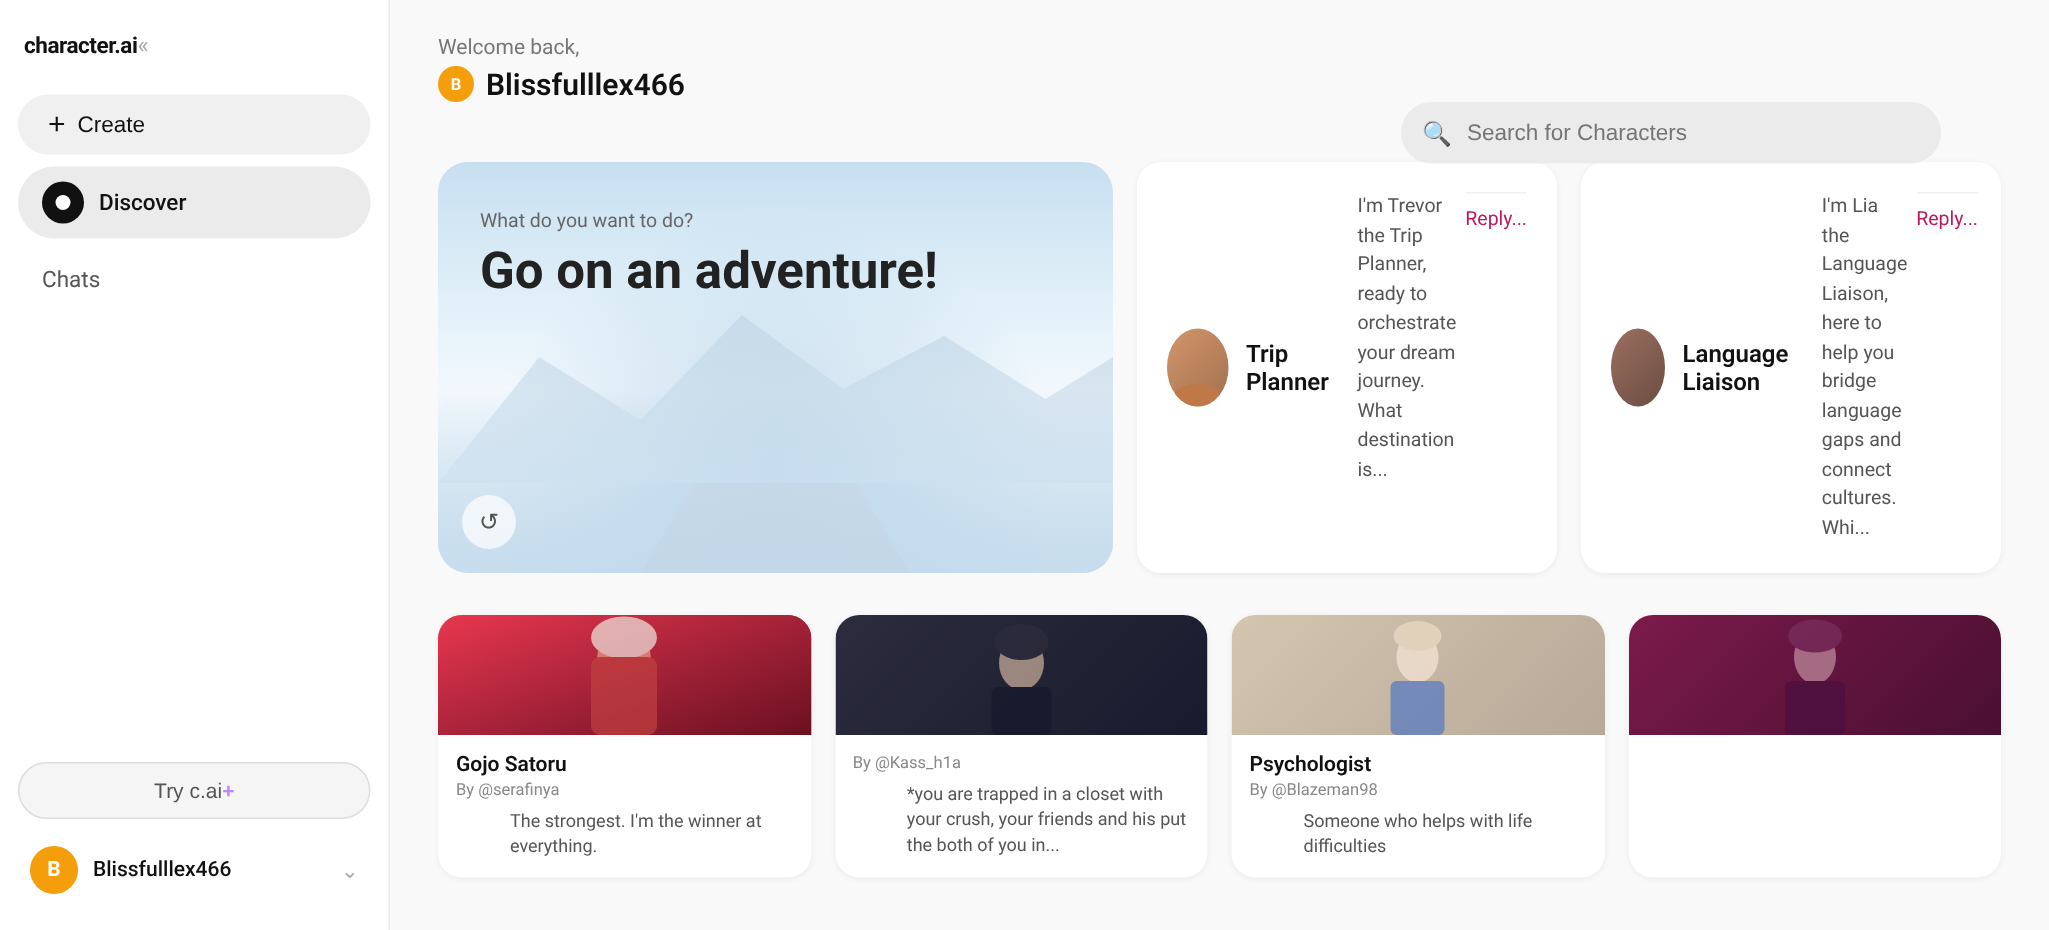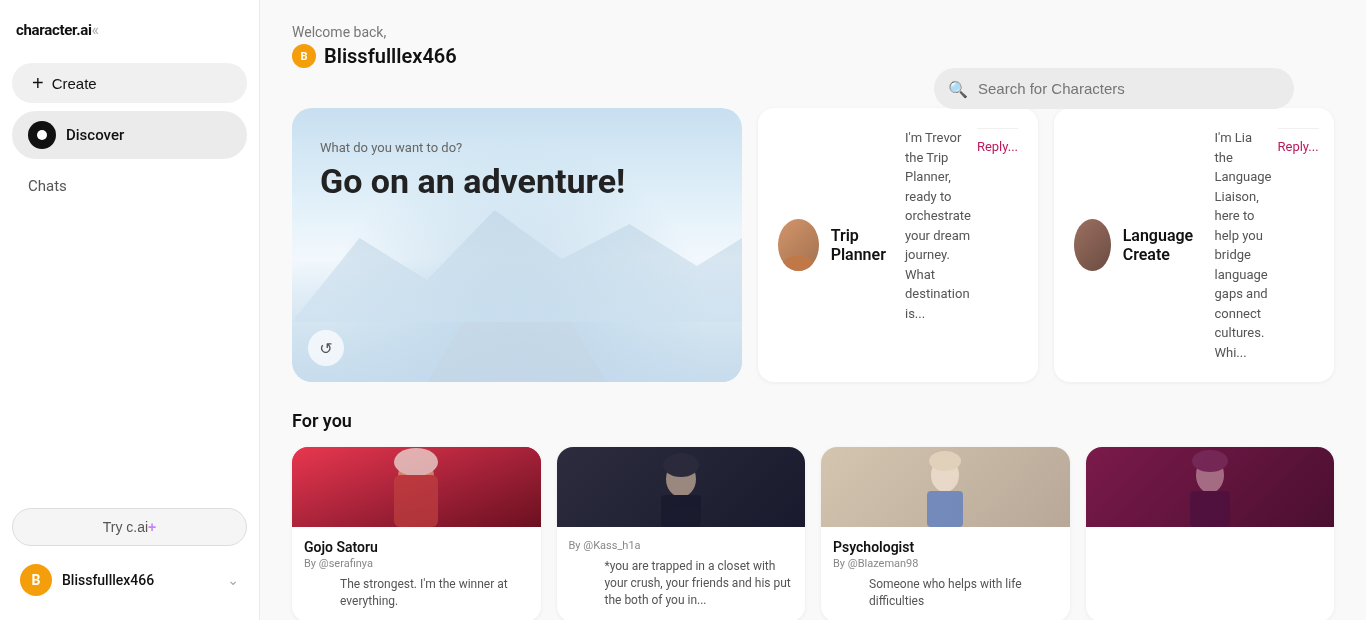--- a/index.html
+++ b/index.html
@@ -529,29 +529,28 @@
         <div class="trevor-face"></div>
         <span class="char-name">Trip Planner</span>
       </div>
       <div class="char-desc">I'm Trevor the Trip Planner, ready to orchestrate your dream journey. What destination is...</div>
       <div class="char-reply">Reply...</div>
     </div>
 
     <div class="char-card">
       <div class="char-card-header">
         <div class="lia-face"></div>
-        <span class="char-name">Language Create</span>
+        <span class="char-name">Language Liaison</span>
       </div>
       <div class="char-desc">I'm Lia the Language Liaison, here to help you bridge language gaps and connect cultures. Whi...</div>
       <div class="char-reply">Reply...</div>
     </div>
   </div>
 
   <div id="for-you-section">
-    <div id="for-you-title">For you</div>
     <div id="for-you-grid">
 
       <div class="fy-card">
         <div class="fy-card-img img-gojo">
           <svg width="60" height="80" viewBox="0 0 60 80" style="position:absolute;opacity:0.7;">
             <ellipse cx="30" cy="30" rx="18" ry="22" fill="#e8a080"></ellipse>
             <ellipse cx="30" cy="15" rx="22" ry="14" fill="#f0e8e0"></ellipse>
             <rect x="8" y="28" width="44" height="52" rx="6" fill="#c04040"></rect>
           </svg>
         </div>

